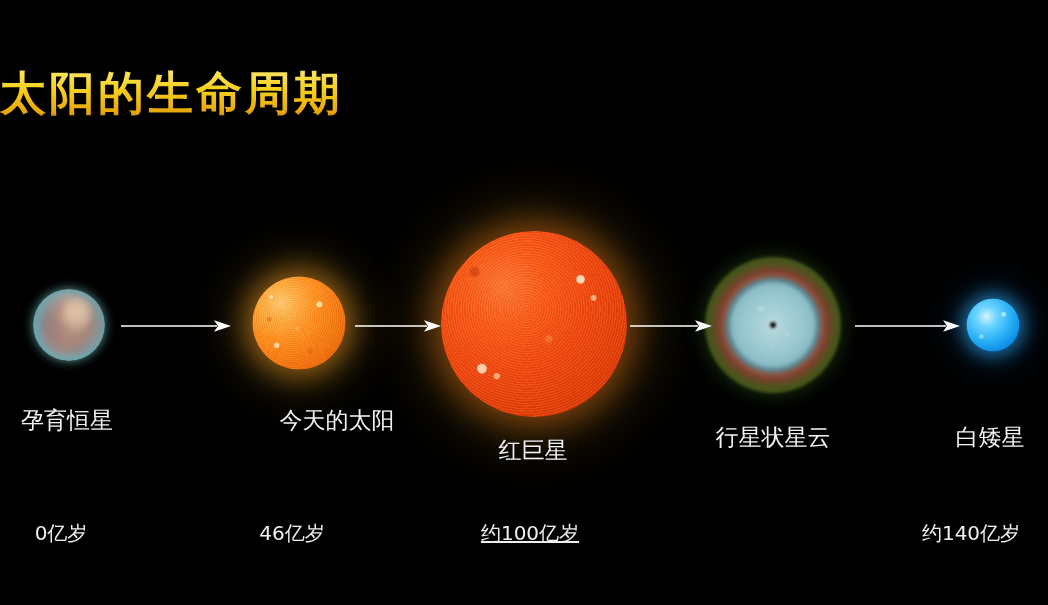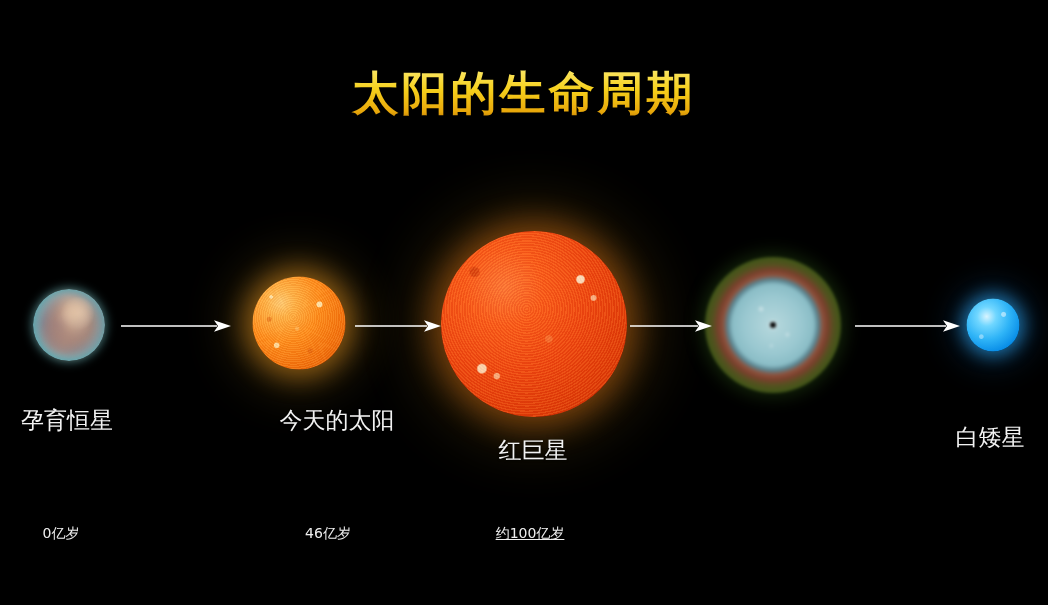--- a/index.html
+++ b/index.html
@@ -17,21 +17,21 @@
     position: relative;
     color: #ffffff;
   }
 
   
   .title {
     position: absolute;
     top: 68px;
     left: 0;
     width: 100%;
-    text-align: center;
+    text-align: left;
     font-size: 46px;
     font-weight: 700;
     letter-spacing: 3px;
     line-height: 1.1;
     color: #f3cc16;
     background: linear-gradient(180deg, #fbe86a 0%, #f6d01c 42%, #e8a70a 86%, #c07f05 100%);
     -webkit-background-clip: text;
     background-clip: text;
     -webkit-text-fill-color: transparent;
     text-shadow: 0 0 1px rgba(0,0,0,0.0);
@@ -224,21 +224,21 @@
     line-height: 31px;
     font-weight: 500;
     color: #f2f2f2;
     white-space: nowrap;
     text-shadow: 0 1px 2px rgba(0,0,0,0.8);
   }
   .stage-age {
     position: absolute;
     transform: translateX(-50%);
     text-align: center;
-    font-size: 14px;
+    font-size: 20px;
     line-height: 28px;
     font-weight: 500;
     color: #efefef;
     white-space: nowrap;
     text-shadow: 0 1px 2px rgba(0,0,0,0.8);
   }
 </style>
 </head>
 <body>
 
@@ -299,22 +299,26 @@
   </div>
 
   <div class="stage-label" style="left:292px; top:393px;margin-left:45px;">
     <div>今天的太阳</div>
   </div>
 
   <div class="stage-label" style="left:533px; top:423px;">
     <div>红巨星</div>
   </div>
 
+  <div class="stage-label" style="left:773px; top:410px;">
+    <div>行星状星云</div>
+  </div>
 
   <div class="stage-label" style="left:990px; top:410px;">
     <div>白矮星</div>
   </div>
 
   <div class="stage-age" style="left:61px; top:507px;">0亿岁</div>
-  <div class="stage-age" style="left:292px; top:507px;margin-left:36px;">46亿岁</div>
+  <div class="stage-age" style="left:292px; top:507px;">46亿岁</div>
   <div class="stage-age" style="left:530px; top:507px;text-decoration:underline;">约100亿岁</div>
+  <div class="stage-age" style="left:971px; top:507px;">约140亿岁</div>
 
 </div>
 
 </body></html>

